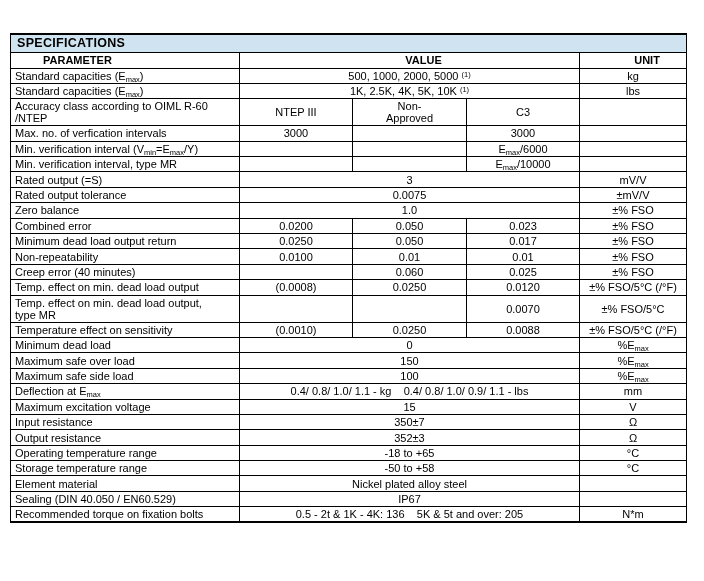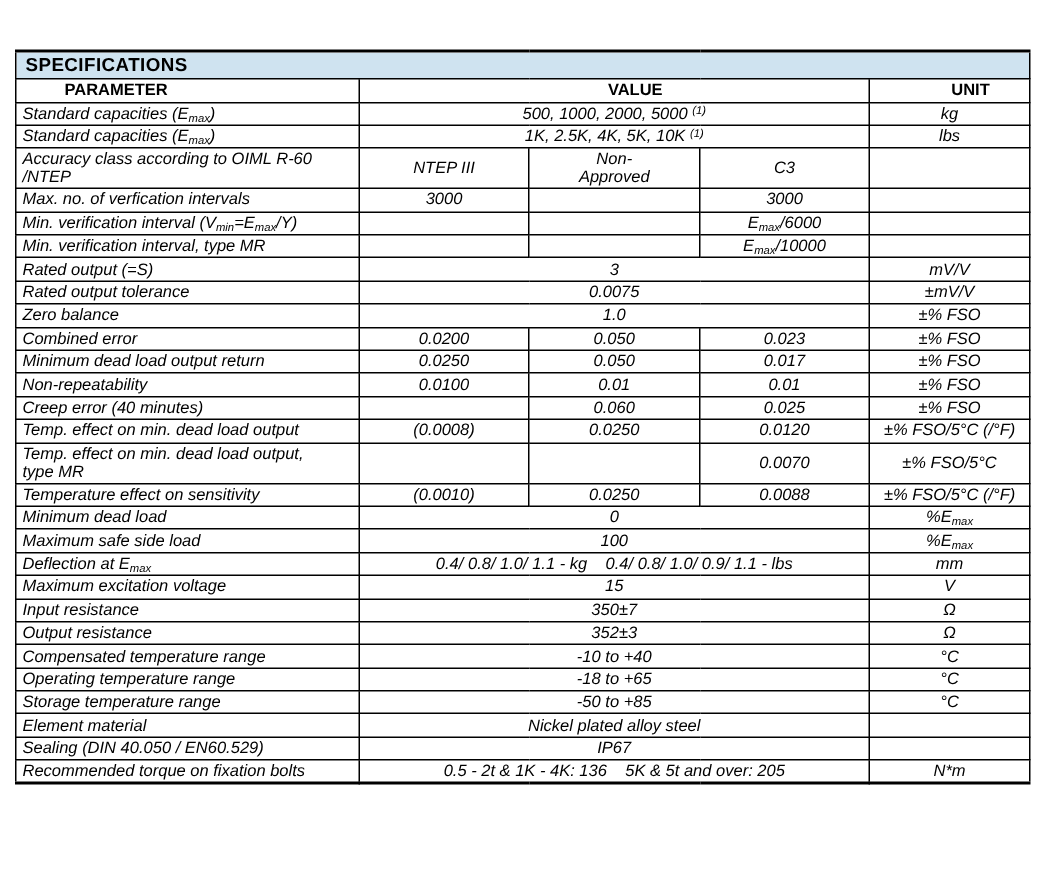--- a/index.html
+++ b/index.html
@@ -23,21 +23,21 @@
     font-weight:normal;
     text-align:left;
   }
   tr.title-row{height:18px;}
   tr.title-row th{
     font-size:12.5px;font-weight:bold;letter-spacing:0.3px;
     padding:2px 6px;
   }
   tr.head-row{height:16px;}
   tr.head-row th{font-weight:bold;padding-left:32px;}
-  tr.data-row{height:15.4px;font-style:italic;}
+  tr.data-row{height:15.4px;}
   tr.data-row.tall{height:27px;padding-left:48px;}
   td.val,td.unit,th.center{text-align:center;}
   sub{font-size:7.5px;vertical-align:-2px;line-height:0;}
   sup{font-size:7.5px;vertical-align:3px;line-height:0;}
 </style>
 </head>
 <body>
 
 <div class="sheet">
   <table>
@@ -160,20 +160,25 @@
           <td class="val">0.0250</td>
           <td class="val">0.0088</td>
           <td class="unit">±% FSO/5°C (/°F)</td>
         </tr>
         <tr class="data-row">
           <td class="param">Minimum dead load</td>
           <td class="val" colspan="3">0</td>
           <td class="unit">%E<sub>max</sub></td>
         </tr>
         <tr class="data-row">
+          <td class="param">Maximum safe over load</td>
+          <td class="val" colspan="3">150</td>
+          <td class="unit">%E<sub>max</sub></td>
+        </tr>
+        <tr class="data-row">
           <td class="param">Maximum safe side load</td>
           <td class="val" colspan="3">100</td>
           <td class="unit">%E<sub>max</sub></td>
         </tr>
         <tr class="data-row">
           <td class="param">Deflection at E<sub>max</sub></td>
           <td class="val" colspan="3">0.4/ 0.8/ 1.0/ 1.1 - kg&nbsp;&nbsp;&nbsp;&nbsp;0.4/ 0.8/ 1.0/ 0.9/ 1.1 - lbs</td>
           <td class="unit">mm</td>
         </tr>
         <tr class="data-row">
@@ -185,32 +190,27 @@
           <td class="param">Input resistance</td>
           <td class="val" colspan="3">350±7</td>
           <td class="unit">Ω</td>
         </tr>
         <tr class="data-row">
           <td class="param">Output resistance</td>
           <td class="val" colspan="3">352±3</td>
           <td class="unit">Ω</td>
         </tr>
         <tr class="data-row">
-          <td class="param">Compensated temperature range</td>
-          <td class="val" colspan="3">-10 to +40</td>
-          <td class="unit">°C</td>
-        </tr>
-        <tr class="data-row">
           <td class="param">Operating temperature range</td>
           <td class="val" colspan="3">-18 to +65</td>
           <td class="unit">°C</td>
         </tr>
         <tr class="data-row">
           <td class="param">Storage temperature range</td>
-          <td class="val" colspan="3">-50 to +85</td>
+          <td class="val" colspan="3">-50 to +58</td>
           <td class="unit">°C</td>
         </tr>
         <tr class="data-row">
           <td class="param">Element material</td>
           <td class="val" colspan="3">Nickel plated alloy steel</td>
           <td class="unit"></td>
         </tr>
         <tr class="data-row">
           <td class="param">Sealing (DIN 40.050 / EN60.529)</td>
           <td class="val" colspan="3">IP67</td>

